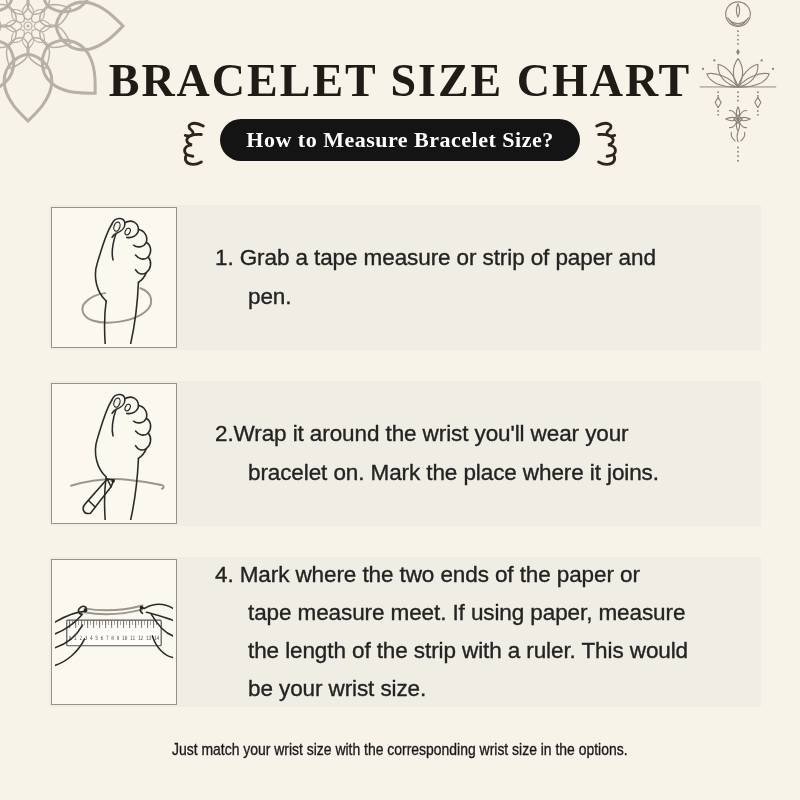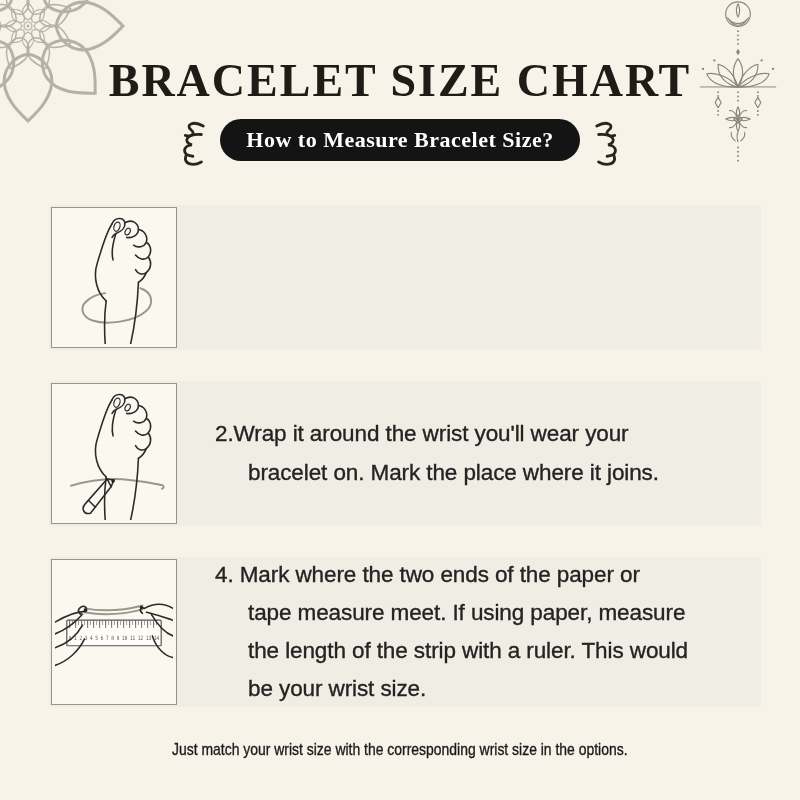--- a/index.html
+++ b/index.html
@@ -194,20 +194,22 @@
             <path d="M95 47 C99 52 98 59 93 63 C89 66 84 64 82 60"></path>
             <path d="M93 63 C91 68 88 71 85 73"></path>
             <path d="M52 92 C50 106 50 121 51 136"></path>
             <path d="M85 73 C84 96 81 118 77 136"></path>
             <path d="M62 23 C59 32 57 42 59 50"></path>
             <ellipse cx="63" cy="16" rx="3" ry="4.8" transform="rotate(18 63 16)" stroke-width="1.2"></ellipse>
             <ellipse cx="74" cy="21" rx="2.4" ry="3.6" transform="rotate(28 74 21)" stroke-width="1.2"></ellipse>
           </g>
         </svg>
       </div>
+      <p class="step-text">1. Grab a tape measure or strip of paper and
+pen.</p>
     </div>
 
     <div class="step">
       <div class="illus">
         <svg viewBox="0 0 120 136" aria-hidden="true">
           <g class="tape">
             <path d="M16 101 C36 95 58 93 76 95 C88 96 99 98 107 100"></path>
             <path d="M107 100 C111 100 112 103 109 104"></path>
           </g>
           <g class="ink">

